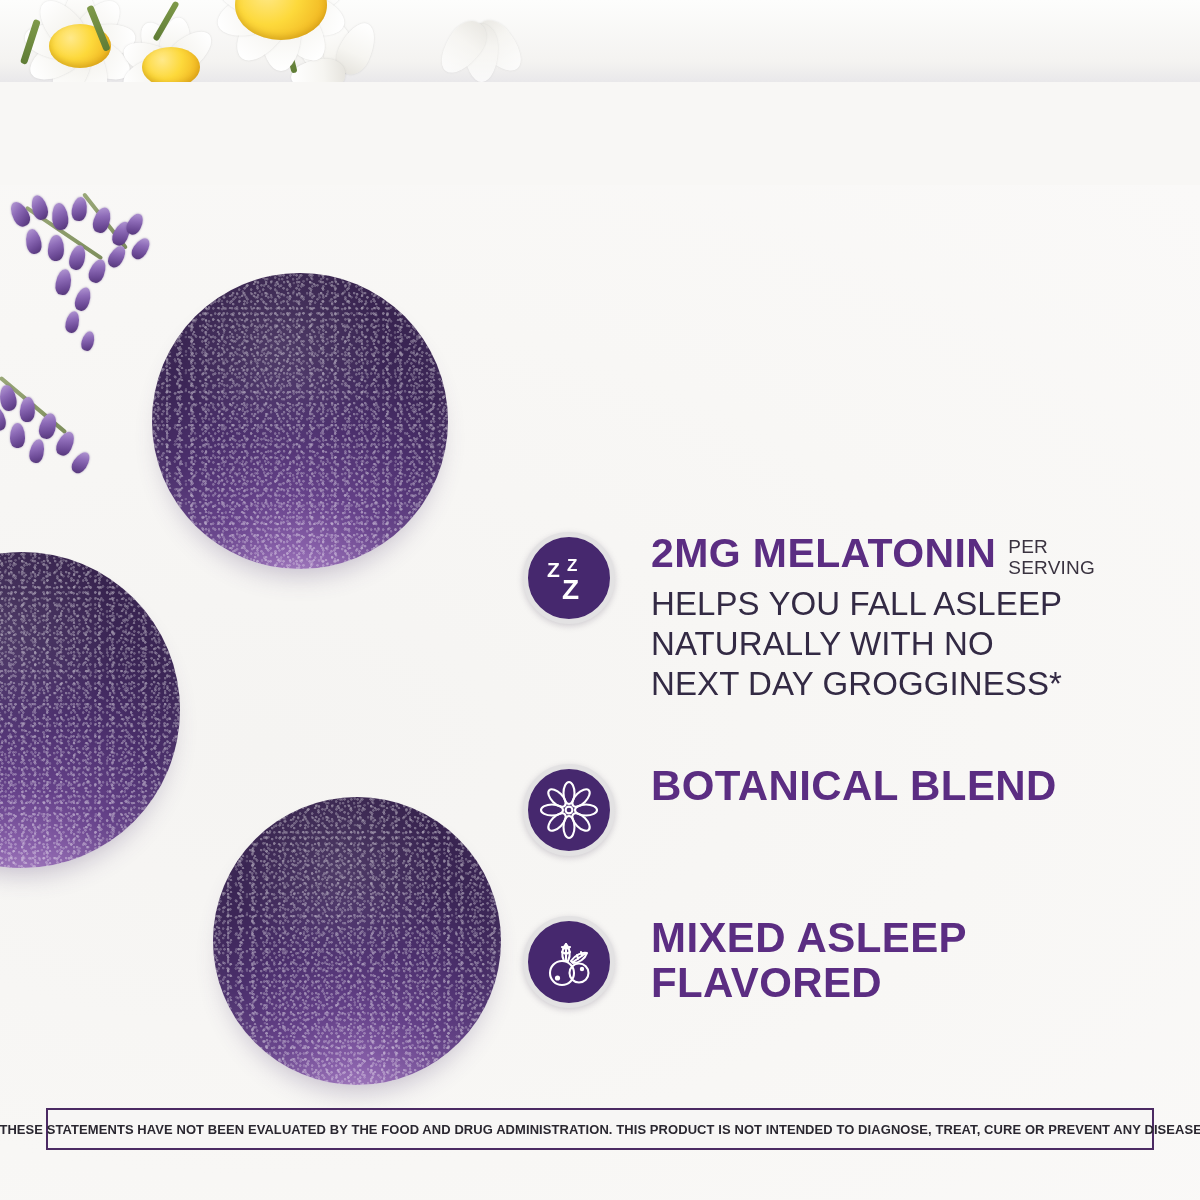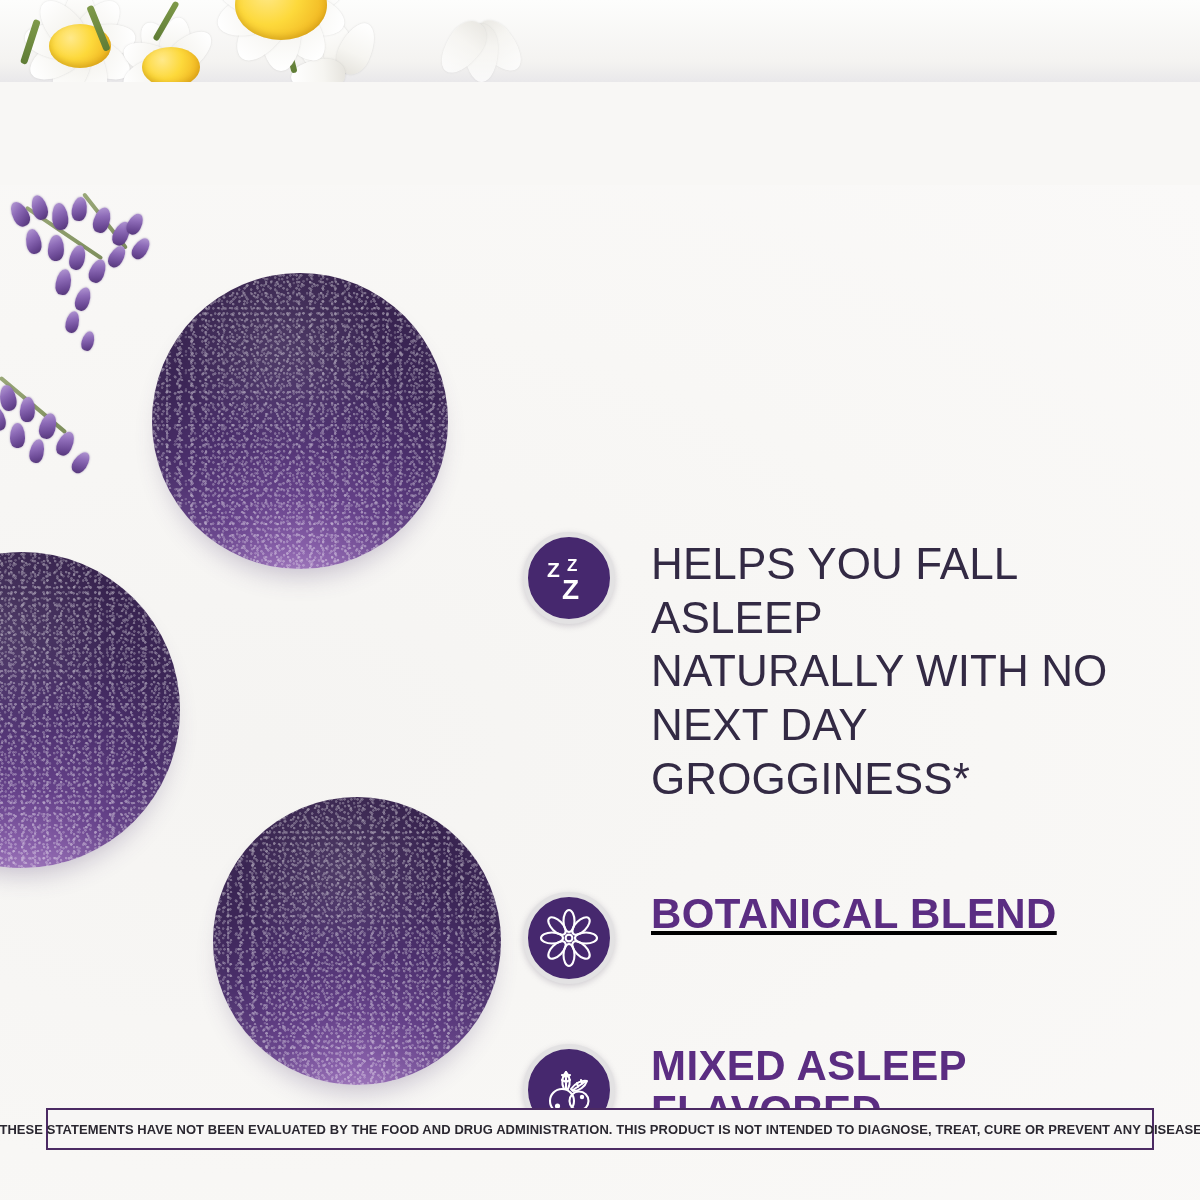--- a/index.html
+++ b/index.html
@@ -179,21 +179,21 @@
     color: #3a3340;
     font-size: 19px;
     line-height: 1.12;
     margin-left: 12px;
     margin-top: 4px;
     white-space: pre-line;
     letter-spacing: .2px;
   }
   .feature-desc {
     color: #332a44;
-    font-size: 44px;
+    font-size: 33px;
     line-height: 1.22;
     margin-top: 5px;
     white-space: pre-line;
     letter-spacing: .1px;
   }
   .row-2 .feature-title { font-size: 42px; }
   .row-3 .feature-title { font-size: 42px; }
 
   
   .disclaimer {
@@ -326,27 +326,32 @@
         <div class="icon-badge">
           <svg width="62" height="62" viewBox="0 0 62 62" aria-hidden="true">
             <g fill="#ffffff">
               <text x="9" y="30" font-family="Liberation Sans, sans-serif" font-size="21" font-weight="bold">Z</text>
               <text x="29" y="24" font-family="Liberation Sans, sans-serif" font-size="17" font-weight="bold">Z</text>
               <text x="24" y="52" font-family="Liberation Sans, sans-serif" font-size="28" font-weight="bold">Z</text>
             </g>
           </svg>
         </div>
         <div class="feature-text">
+          <div class="headline-line">
+            <div class="feature-title">2MG MELATONIN</div>
+            <div class="per-serving">PER
+SERVING</div>
+          </div>
           <div class="feature-desc">HELPS YOU FALL ASLEEP
 NATURALLY WITH NO
 NEXT DAY GROGGINESS*</div>
         </div>
       </div>
 
-      <div class="feature-row row-2" style="margin-top:85px;text-decoration:underline;">
+      <div class="feature-row row-2" style="margin-top:58px;">
         <div class="icon-badge">
           <svg width="62" height="62" viewBox="0 0 62 62" aria-hidden="true">
             <g fill="none" stroke="#ffffff" stroke-width="2.1">
               <ellipse cx="31" cy="14" rx="5.5" ry="11"></ellipse>
               <ellipse cx="31" cy="48" rx="5.5" ry="11"></ellipse>
               <ellipse cx="14" cy="31" rx="11" ry="5.5"></ellipse>
               <ellipse cx="48" cy="31" rx="11" ry="5.5"></ellipse>
               <ellipse cx="19" cy="19" rx="5.5" ry="11" transform="rotate(-45 19 19)"></ellipse>
               <ellipse cx="43" cy="19" rx="5.5" ry="11" transform="rotate(45 43 19)"></ellipse>
               <ellipse cx="19" cy="43" rx="5.5" ry="11" transform="rotate(45 19 43)"></ellipse>

